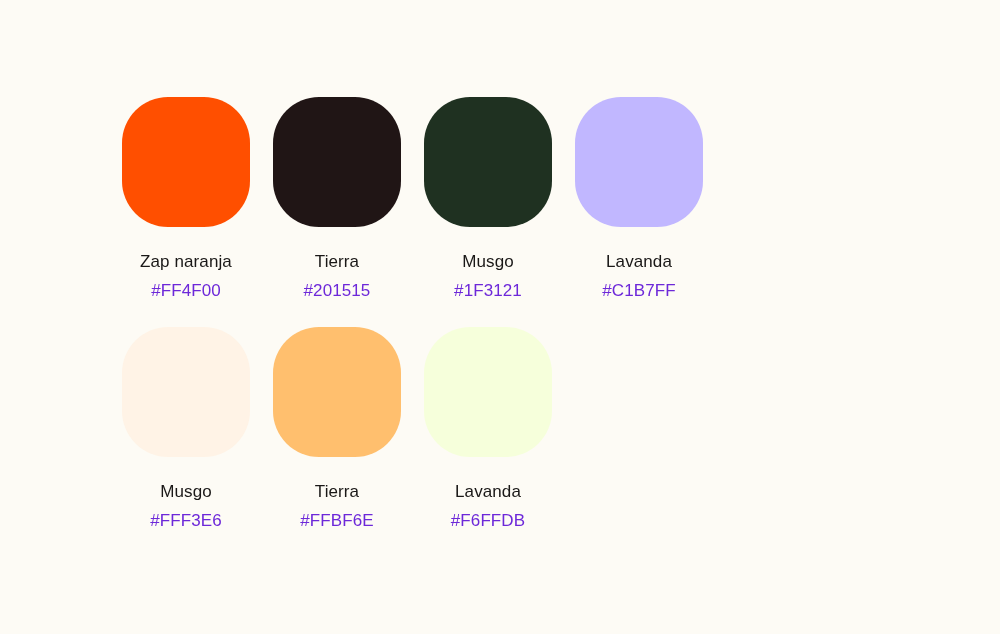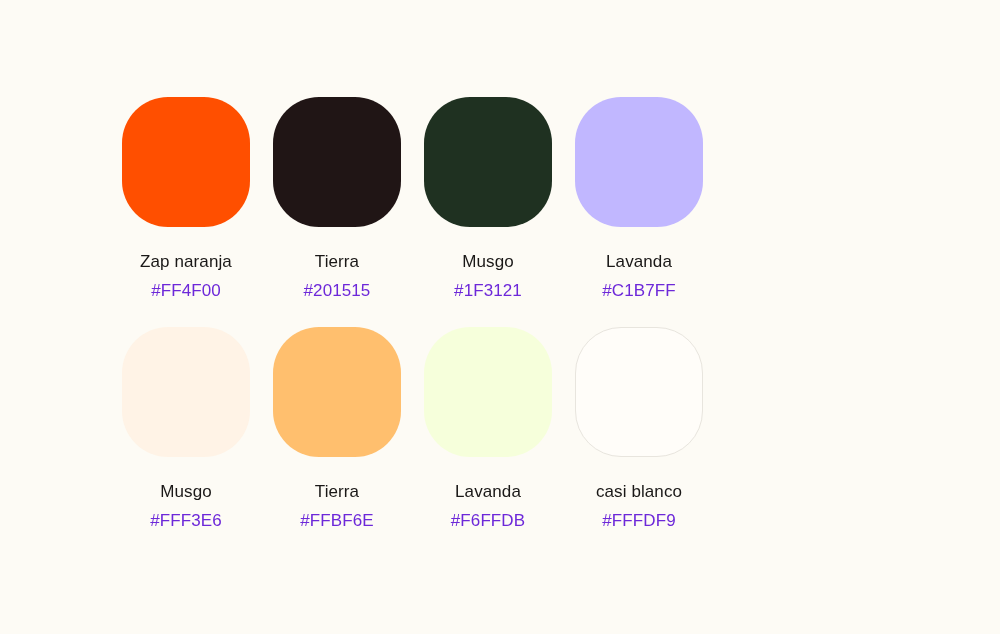--- a/index.html
+++ b/index.html
@@ -112,19 +112,14 @@
       <div class="swatch-cell">
         <div class="swatch-chip" style="background: rgb(255, 191, 110);"></div>
         <div class="swatch-label">Tierra</div>
         <div class="swatch-hex">#FFBF6E</div>
       </div>
       <div class="swatch-cell">
         <div class="swatch-chip" style="background: rgb(246, 255, 219);"></div>
         <div class="swatch-label">Lavanda</div>
         <div class="swatch-hex">#F6FFDB</div>
       </div>
-      <div class="swatch-cell">
-        <div class="swatch-chip has-outline" style="background: rgb(255, 253, 249);"></div>
-        <div class="swatch-label">casi blanco</div>
-        <div class="swatch-hex">#FFFDF9</div>
-      </div>
     </div>
 </div>
 
 </body></html>

